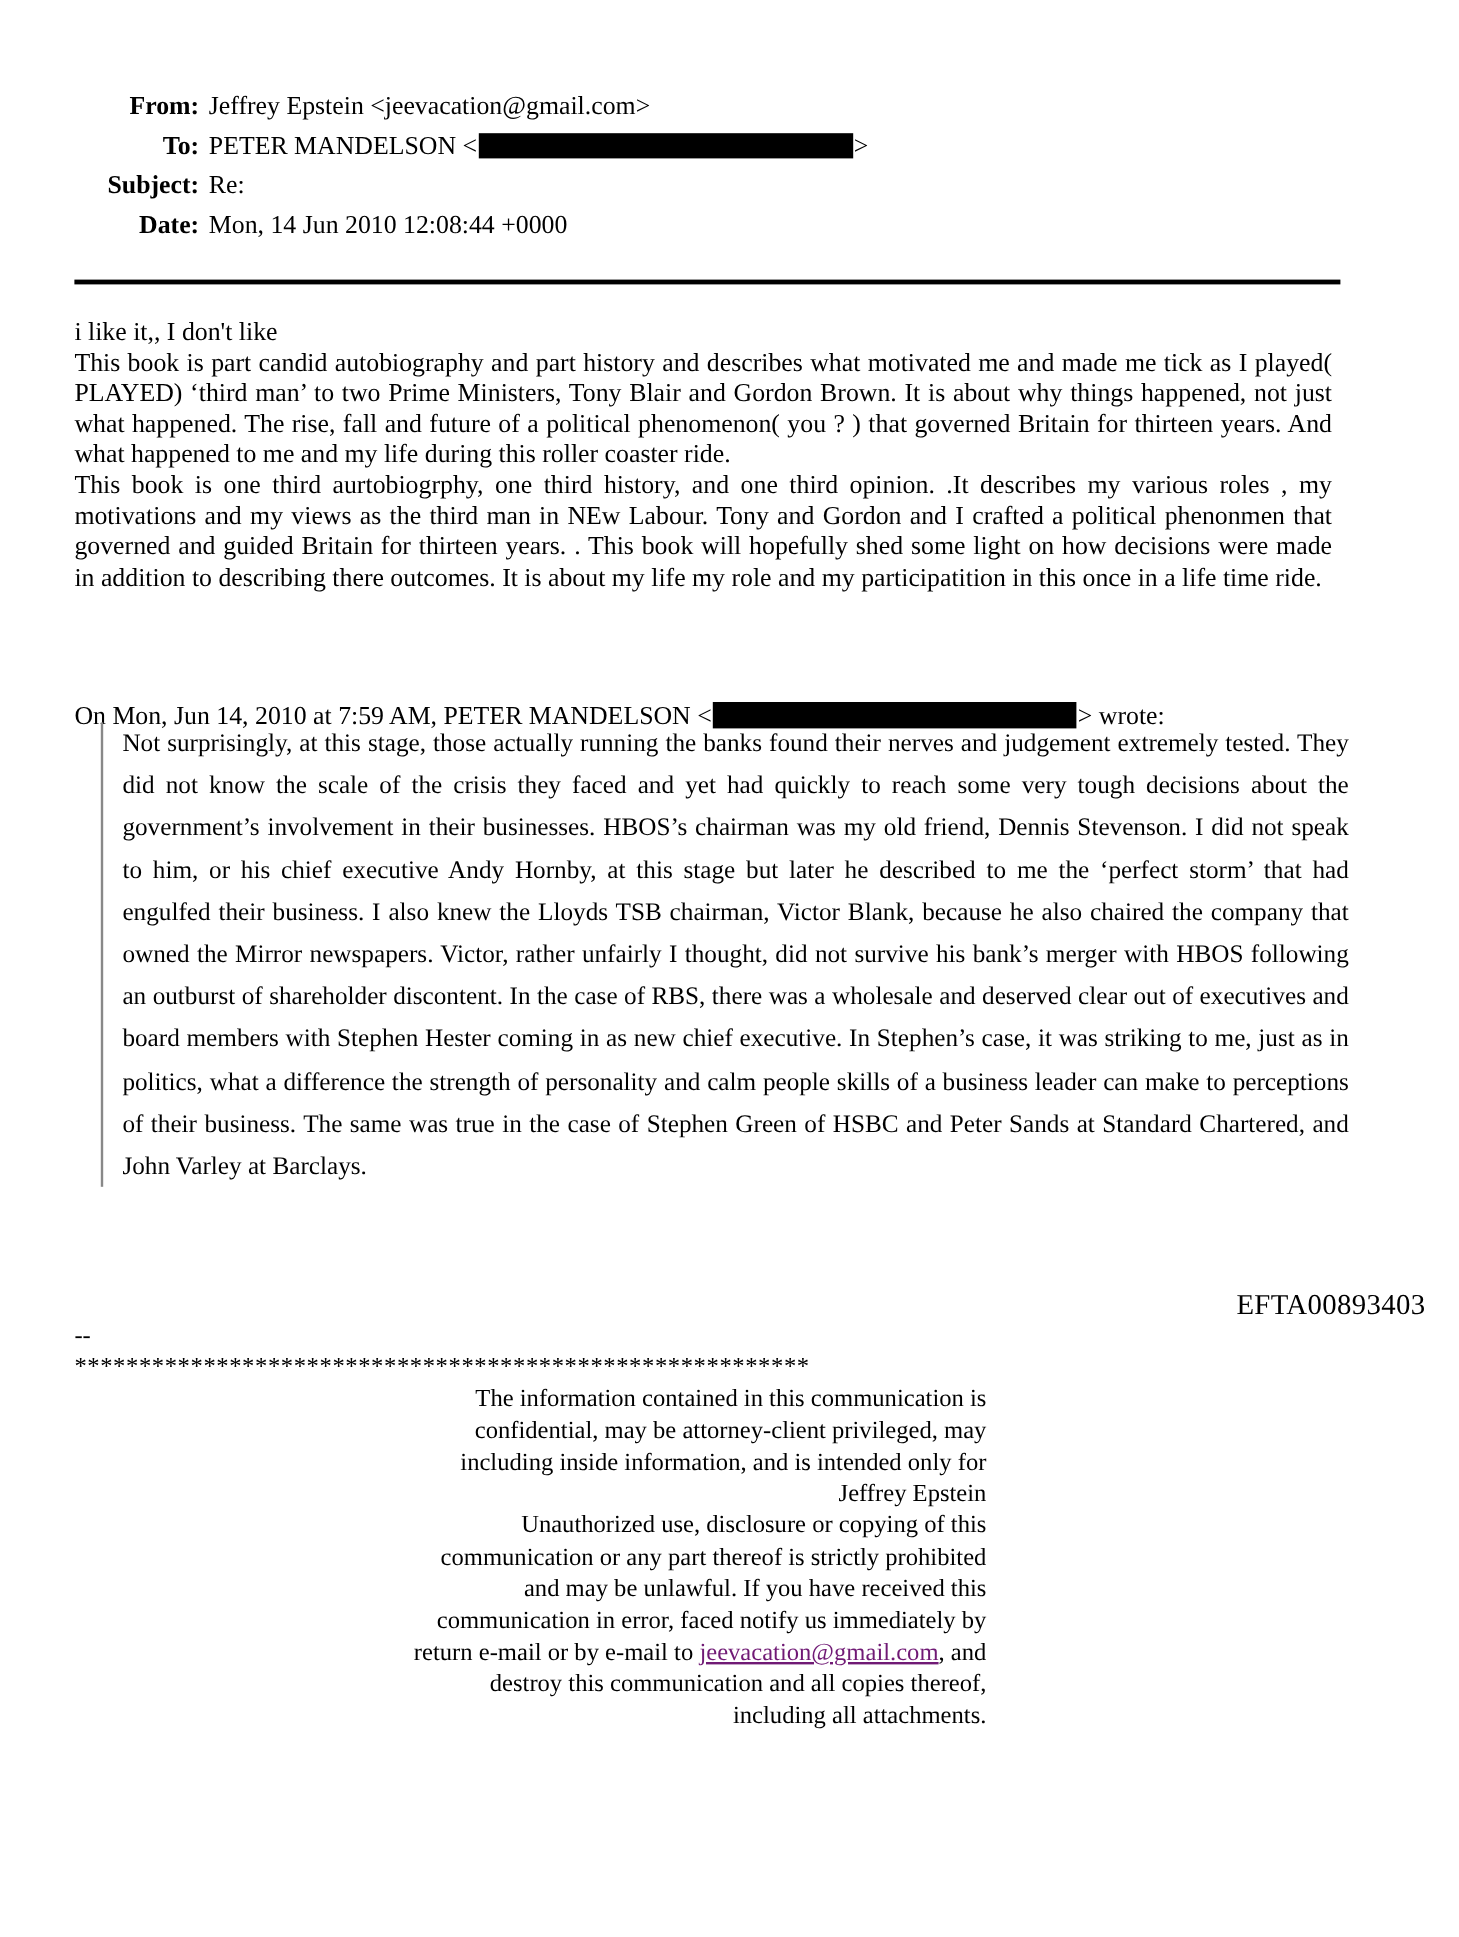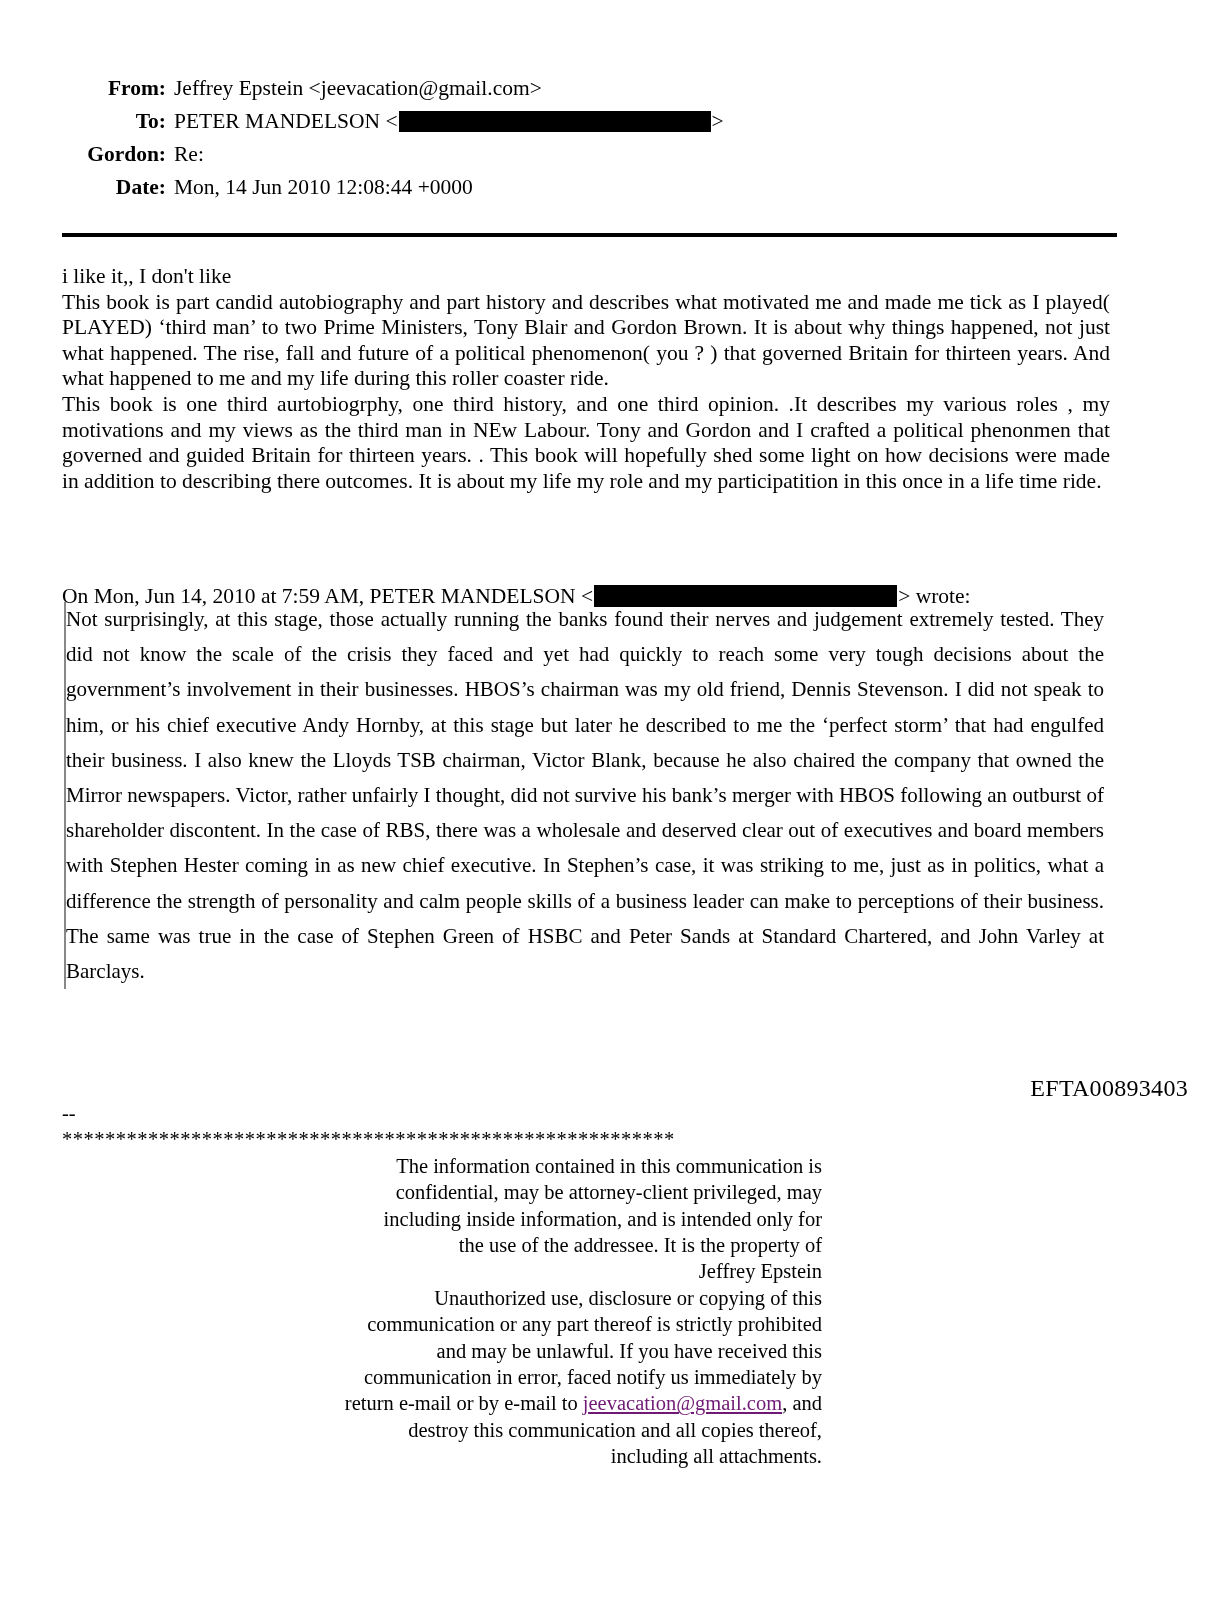--- a/index.html
+++ b/index.html
@@ -88,25 +88,25 @@
     width: 1050px;
     font-size: 21.5px;
     line-height: 28px;
     white-space: nowrap;
     display: flex;
     align-items: center;
   }
 
   .quote {
     position: absolute;
-    left: 64px;
+    left: 84px;
     top: 602px;
     width: 1040px;
     border-left: 2px solid #888888;
-    padding-left: 0;
+    padding-left: 16px;
     box-sizing: border-box;
   }
   .quote p {
     margin: 0;
     font-size: 21px;
     line-height: 35.2px;
     text-align: justify;
   }
 
   
@@ -153,21 +153,21 @@
     </div>
     <div class="hrow">
       <span class="hlabel">To:</span>
       <span class="hvalue">
         <span>PETER MANDELSON &lt;</span>
         <span class="redact redact-to"></span>
         <span>&gt;</span>
       </span>
     </div>
     <div class="hrow">
-      <span class="hlabel">Gordon:</span>
+      <span class="hlabel">Subject:</span>
       <span class="hvalue">Re:</span>
     </div>
     <div class="hrow">
       <span class="hlabel">Date:</span>
       <span class="hvalue">Mon, 14 Jun 2010 12:08:44 +0000</span>
     </div>
   </div>
 
   <div class="rule"></div>
 
@@ -186,21 +186,20 @@
   <div class="quote">
     <p>Not surprisingly, at this stage, those actually running the banks found their nerves and judgement extremely tested.  They did not know the scale of the crisis they faced and yet had quickly to reach some very tough decisions about the government’s involvement in their businesses.  HBOS’s chairman was my old friend, Dennis Stevenson. I did not speak to him, or his chief executive Andy Hornby, at this stage but later he described to me the ‘perfect storm’ that had engulfed their business.  I also knew the Lloyds TSB chairman, Victor Blank, because he also chaired the company that owned the Mirror newspapers. Victor, rather unfairly I thought, did not survive his bank’s merger with HBOS following an outburst of shareholder discontent.  In the case of RBS, there was a wholesale and deserved clear out of executives and board members with Stephen Hester coming in as new chief executive. In Stephen’s case, it was striking to me, just as in politics, what a difference the strength of personality and calm people skills of a business leader can make to perceptions of their business. The same was true in the case of Stephen Green of HSBC and Peter Sands at Standard Chartered, and John Varley at Barclays.</p>
   </div>
 
   <div class="disclaimer">
     <p class="dash">--</p>
     <p class="stars">*********************************************************</p>
     <p class="disc-line">The information contained in this communication is</p>
     <p class="disc-line">confidential, may be attorney-client privileged, may</p>
     <p class="disc-line">including inside information, and is intended only for</p>
-    <p class="disc-line">the use of the addressee. It is the property of</p>
     <p class="disc-line">Jeffrey Epstein</p>
     <p class="disc-line">Unauthorized use, disclosure or copying of this</p>
     <p class="disc-line">communication or any part thereof is strictly prohibited</p>
     <p class="disc-line">and may be unlawful. If you have received this</p>
     <p class="disc-line">communication in error, faced notify us immediately by</p>
     <p class="disc-line">
       <span>return e-mail or by e-mail to </span><a class="email" href="#">jeevacation@gmail.com</a><span>, and</span>
     </p>
     <p class="disc-line">destroy this communication and all copies thereof,</p>
     <p class="disc-line">including all attachments.</p>

